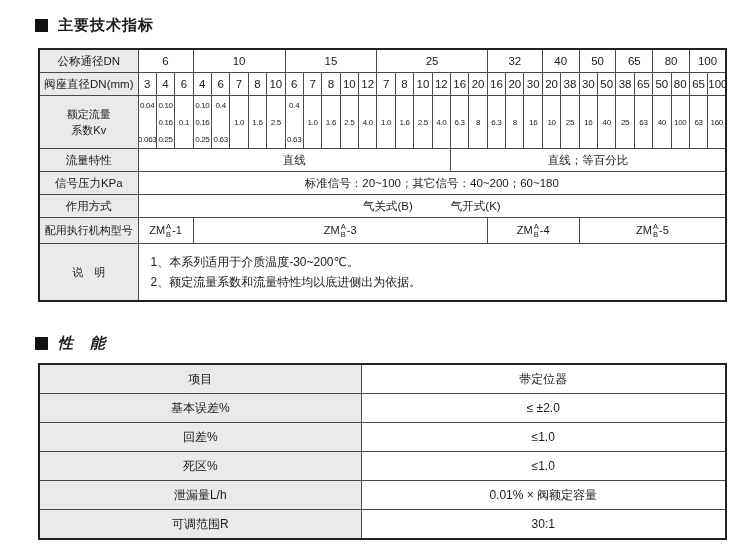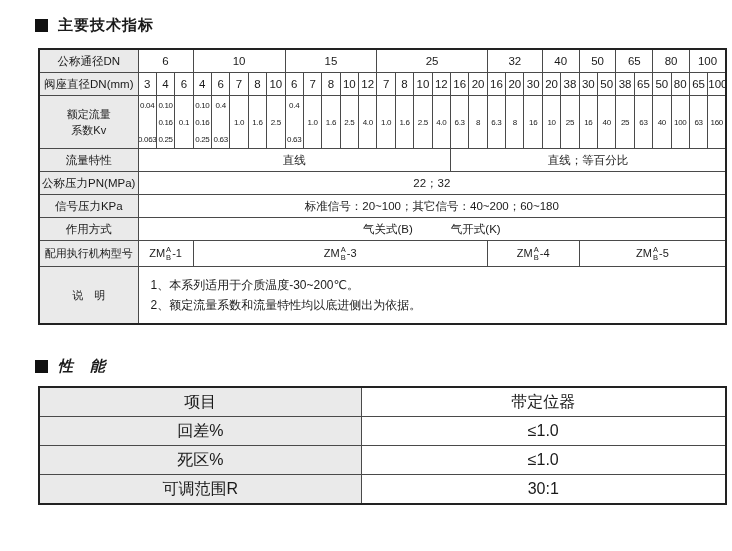--- a/index.html
+++ b/index.html
@@ -24,21 +24,21 @@
   .kvlbl div{font-size:11px;line-height:1.5;}
   .kv-line{height:17px;display:flex;align-items:center;justify-content:center;
            font-size:8px;letter-spacing:-0.3px;white-space:nowrap;}
   .ract td{height:25px;font-size:11px;}
   .zm{display:inline-flex;align-items:center;line-height:1;}
   .ab{display:inline-flex;flex-direction:column;font-size:7.5px;line-height:1.05;margin:0 1px;}
   .rnote td{height:56px;}
   .notecell{text-align:left !important;font-size:12px;line-height:1.7;padding:0 0 0 12px !important;}
   .actiongap{display:inline-block;width:38px;}
   .perf{width:687px;margin:10px 0 0 38px;border:2px solid #222;}
-  .perf td{border:1px solid #4a4a4a;height:28px;text-align:center;vertical-align:middle;font-size:16px;padding:0;}
+  .perf td{border:1px solid #4a4a4a;height:28px;text-align:center;vertical-align:middle;font-size:12px;padding:0;}
 </style>
 </head>
 <body>
 
 <div class="section-title">
   <span class="sq"></span><span>主要技术指标</span>
 </div>
 
 <table class="spec">
   <colgroup id="spec-cols">
@@ -290,24 +290,20 @@
           <div class="kv-line">160</div>
           <div class="kv-line"></div>
         </td>
       </tr>
     <tr class="r22">
       <td class="lbl">流量特性</td>
       <td colspan="17">直线</td>
       <td colspan="15">直线；等百分比</td>
     </tr>
     <tr class="r22">
-      <td class="lbl">公称压力PN(MPa)</td>
-      <td colspan="32">22；32</td>
-    </tr>
-    <tr class="r22">
       <td class="lbl">信号压力KPa</td>
       <td colspan="32">标准信号：20~100；其它信号：40~200；60~180</td>
     </tr>
     <tr class="r22">
       <td class="lbl">作用方式</td>
       <td colspan="32">
         <span>气关式(B)</span><span class="actiongap"></span><span>气开式(K)</span>
       </td>
     </tr>
     <tr id="row-actuator" class="ract">
@@ -365,25 +361,33 @@
       <col style="width:365px">
     </colgroup>
   <thead>
     <tr>
       <td class="lbl">项目</td>
       <td>带定位器</td>
     </tr>
   </thead>
   <tbody id="perf-body">
       <tr>
+        <td class="lbl">基本误差%</td>
+        <td>≤ ±2.0</td>
+      </tr>
+      <tr>
         <td class="lbl">回差%</td>
         <td>≤1.0</td>
       </tr>
       <tr>
         <td class="lbl">死区%</td>
         <td>≤1.0</td>
       </tr>
       <tr>
+        <td class="lbl">泄漏量L/h</td>
+        <td>0.01% × 阀额定容量</td>
+      </tr>
+      <tr>
         <td class="lbl">可调范围R</td>
         <td>30:1</td>
       </tr>
     </tbody>
 </table>
 
 </body></html>

